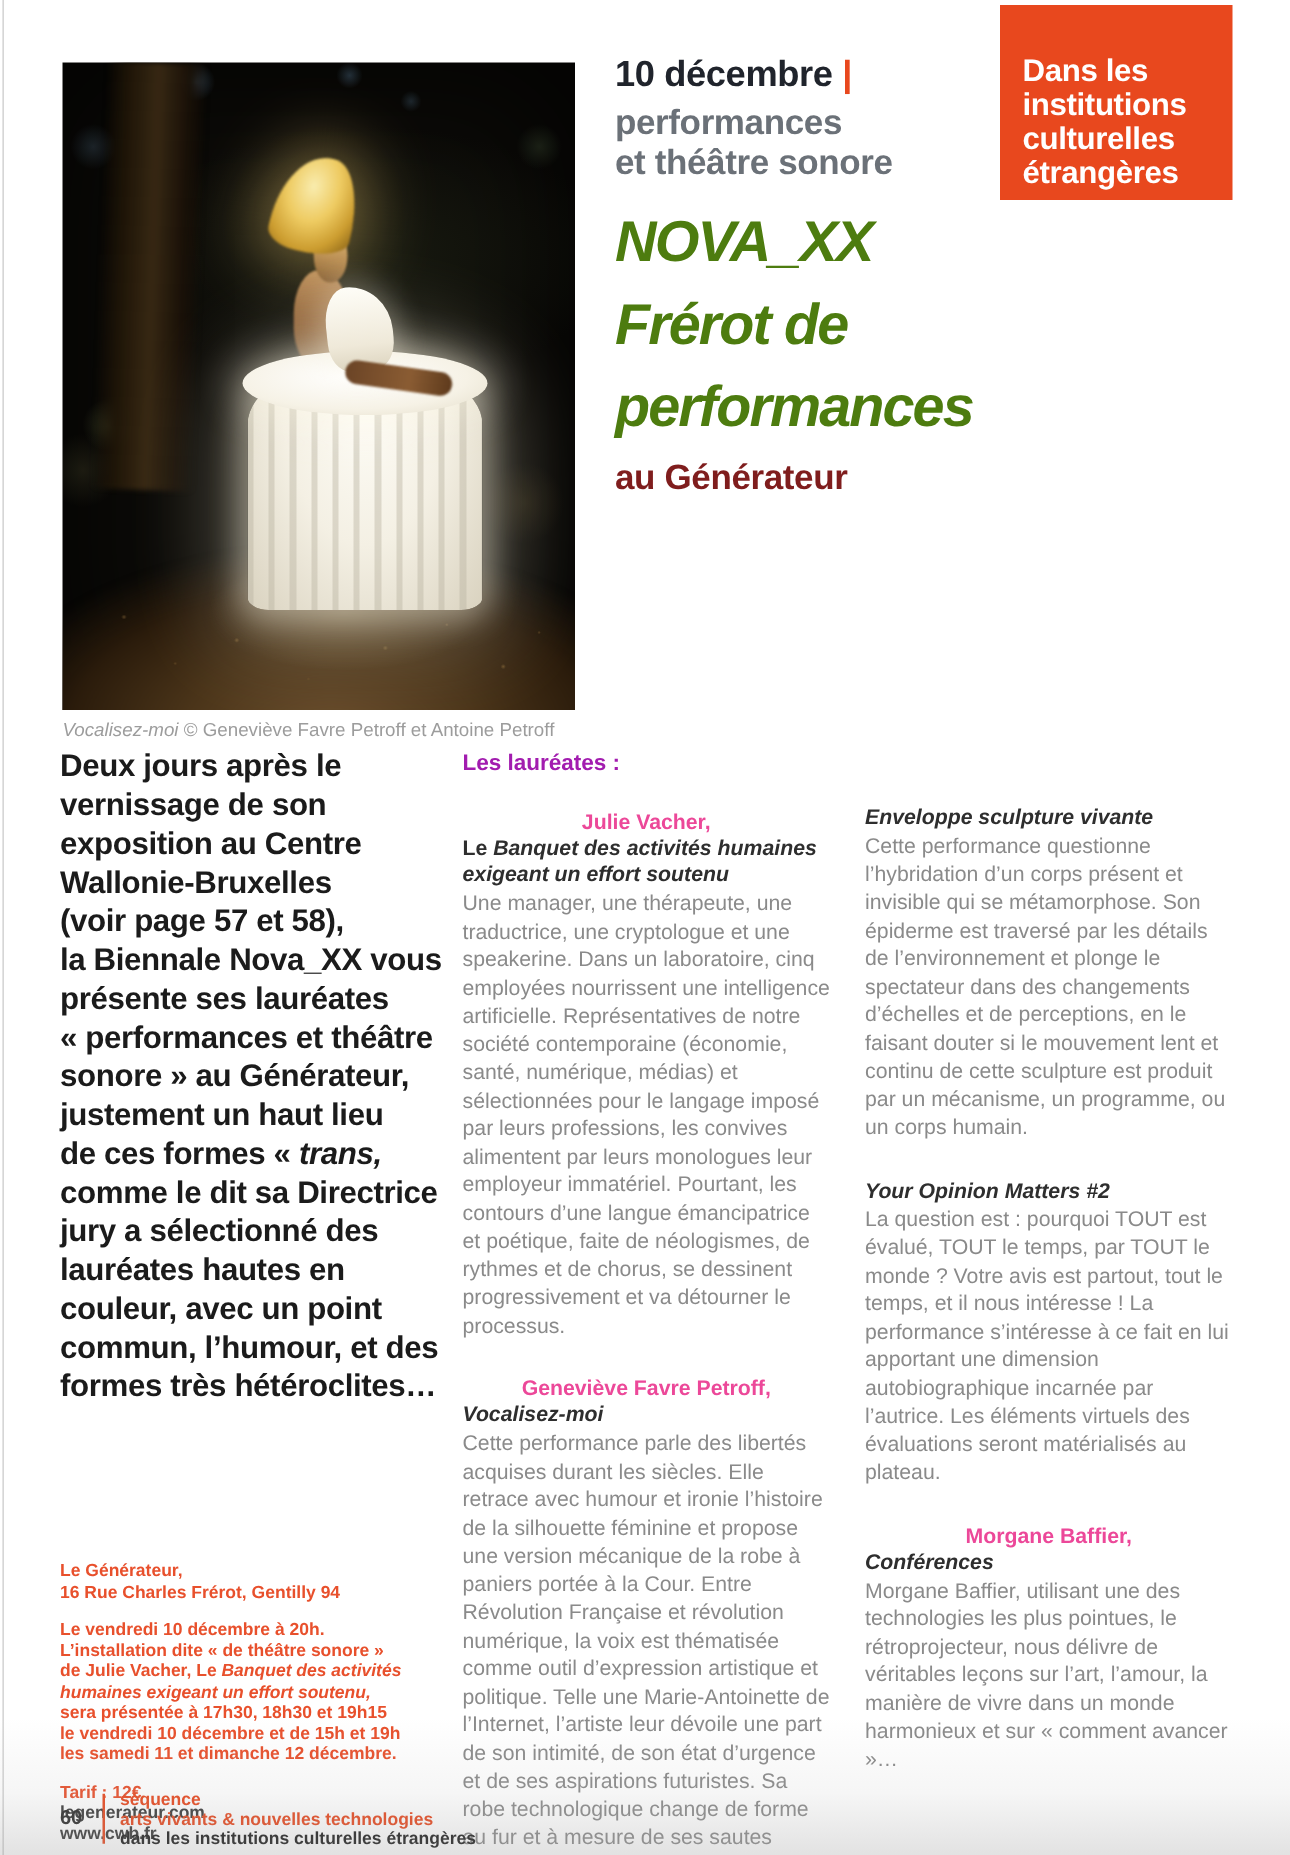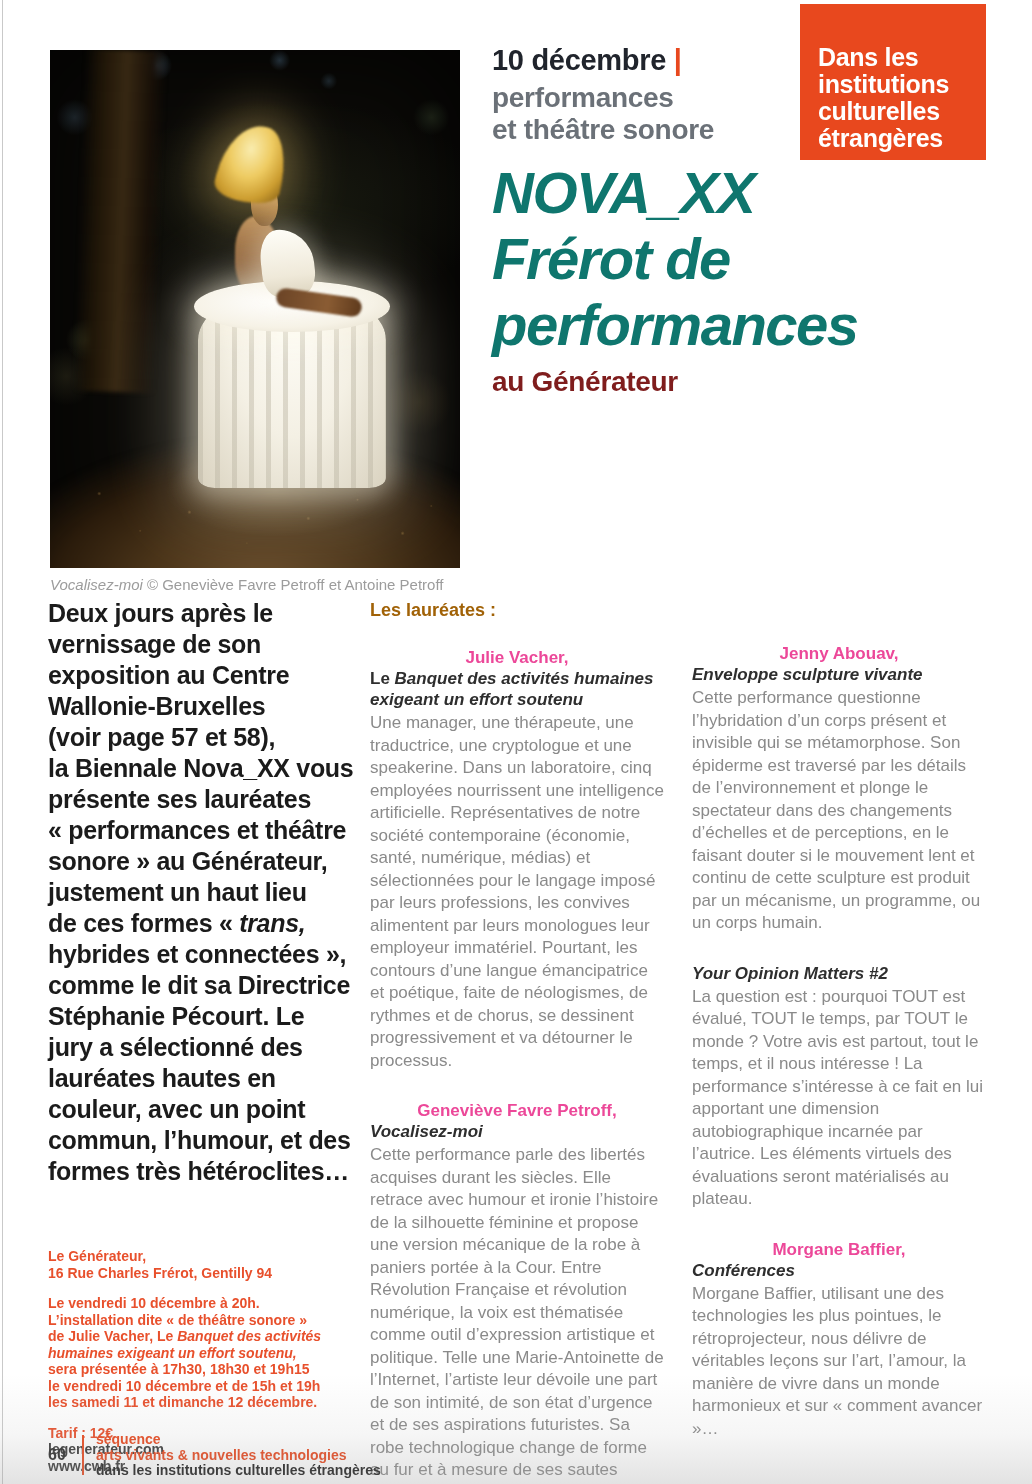--- a/index.html
+++ b/index.html
@@ -70,42 +70,42 @@
     box-shadow:0 0 30px 10px rgba(255,250,230,.35); }
 
   .caption { position:absolute; left:50px; top:576px; font-size:15px; color:#9c9c9c; }
   .caption .cap-italic { font-style:italic; }
 
   
   .header { position:absolute; left:492px; top:44px; width:500px; }
   .date-line { font-size:29px; font-weight:bold; color:#20242c; letter-spacing:-.3px; }
   .date-sep { color:#e8481e; }
   .subtitle { margin-top:5px; font-size:28px; line-height:32px; font-weight:bold; color:#6b7178; letter-spacing:-.3px; }
-  .big-title { margin-top:14px; font-size:58px; line-height:66px; font-weight:bold; font-style:italic;
-    color:#0f766e; letter-spacing:-1.5px; }
+  .big-title { margin-top:14px; font-size:46px; line-height:66px; font-weight:bold; font-style:italic;
+    color:#4d7c0f; letter-spacing:-1.5px; }
   .venue { margin-top:8px; font-size:28px; font-weight:bold; color:#7f1d1d; letter-spacing:-.3px; }
 
   .badge { position:absolute; left:800px; top:4px; width:186px; height:156px; background:#e8481e;
     padding:40px 12px 0 18px; }
   .badge-text { color:#ffffff; font-size:25px; line-height:27px; font-weight:bold; letter-spacing:-.3px; }
 
   
   .col-left { position:absolute; left:48px; top:598px; width:324px; }
   .intro { font-size:25px; line-height:31px; font-weight:bold; color:#1b1b1b; letter-spacing:-.3px; }
   .intro .it { font-style:italic; }
 
   .info { position:absolute; left:48px; top:1248px; width:300px; font-weight:bold;
     font-size:14px; line-height:16.5px; color:#e8502c; }
   .info .blockgap { height:14px; }
   .info .it { font-style:italic; }
   .info .links { color:#3a3a3a; }
 
   .col-mid { position:absolute; left:370px; top:600px; width:294px; }
   .col-right { position:absolute; left:692px; top:643px; width:294px; }
-  .laureates-heading { font-size:18px; font-weight:bold; color:#a16207; margin-bottom:26px; }
+  .laureates-heading { font-size:18px; font-weight:bold; color:#a21caf; margin-bottom:26px; }
   .laureate { margin-bottom:28px; }
   .l-name { font-size:17px; line-height:21px; font-weight:bold; color:#ec4899;text-align:center; }
   .l-work { font-size:17px; line-height:21px; font-weight:bold; font-style:italic; color:#2e2e2e; }
   .l-work .roman { font-style:normal; }
   .l-desc { font-size:17px; line-height:22.5px; color:#8a8a8a; margin-top:2px; }
 
   
   .footer { position:absolute; left:48px; top:1432px; display:flex; align-items:center; }
   .page-num { font-size:16px; font-weight:bold; color:#2b2b2b; width:22px; }
   .f-divider { width:2px; height:40px; background:#e8481e; margin:0 12px 0 12px; }
@@ -159,23 +159,21 @@
     <div>vernissage de son</div>
     <div>exposition au Centre</div>
     <div>Wallonie-Bruxelles</div>
     <div>(voir page 57 et 58),</div>
     <div>la Biennale Nova_XX vous</div>
     <div>présente ses lauréates</div>
     <div>« performances et théâtre</div>
     <div>sonore » au Générateur,</div>
     <div>justement un haut lieu</div>
     <div><span>de ces formes « </span><span class="it">trans,</span></div>
-    <div>hybrides et connectées »,</div>
     <div>comme le dit sa Directrice</div>
-    <div>Stéphanie Pécourt. Le</div>
     <div>jury a sélectionné des</div>
     <div>lauréates hautes en</div>
     <div>couleur, avec un point</div>
     <div>commun, l’humour, et des</div>
     <div>formes très hétéroclites…</div>
   </div>
 </div>
 
 <div class="info">
   <div>Le Générateur,</div>
@@ -205,21 +203,20 @@
 
   <div class="laureate">
     <div class="l-name">Geneviève Favre Petroff,</div>
     <div class="l-work"><span class="roman"></span><span>Vocalisez-moi</span></div>
     <div class="l-desc">Cette performance parle des libertés acquises durant les siècles. Elle retrace avec humour et ironie l’histoire de la silhouette féminine et propose une version mécanique de la robe à paniers portée à la Cour. Entre Révolution Française et révolution numérique, la voix est thématisée comme outil d’expression artistique et politique. Telle une Marie-Antoinette de l’Internet, l’artiste leur dévoile une part de son intimité, de son état d’urgence et de ses aspirations futuristes. Sa robe technologique change de forme au fur et à mesure de ses sautes d’humeur…</div>
   </div>
 </div>
 
 <div class="col-right">
   <div class="laureate">
-    <div class="l-name">Jenny Abouav,</div>
     <div class="l-work"><span class="roman"></span><span>Enveloppe sculpture vivante</span></div>
     <div class="l-desc">Cette performance questionne l’hybridation d’un corps présent et invisible qui se métamorphose. Son épiderme est traversé par les détails de l’environnement et plonge le spectateur dans des changements d’échelles et de perceptions, en le faisant douter si le mouvement lent et continu de cette sculpture est produit par un mécanisme, un programme, ou un corps humain.</div>
   </div>
 
   <div class="laureate">
     <div class="l-work"><span class="roman"></span><span>Your Opinion Matters #2</span></div>
     <div class="l-desc">La question est : pourquoi TOUT est évalué, TOUT le temps, par TOUT le monde ? Votre avis est partout, tout le temps, et il nous intéresse ! La performance s’intéresse à ce fait en lui apportant une dimension autobiographique incarnée par l’autrice. Les éléments virtuels des évaluations seront matérialisés au plateau.</div>
   </div>
 
   <div class="laureate">

